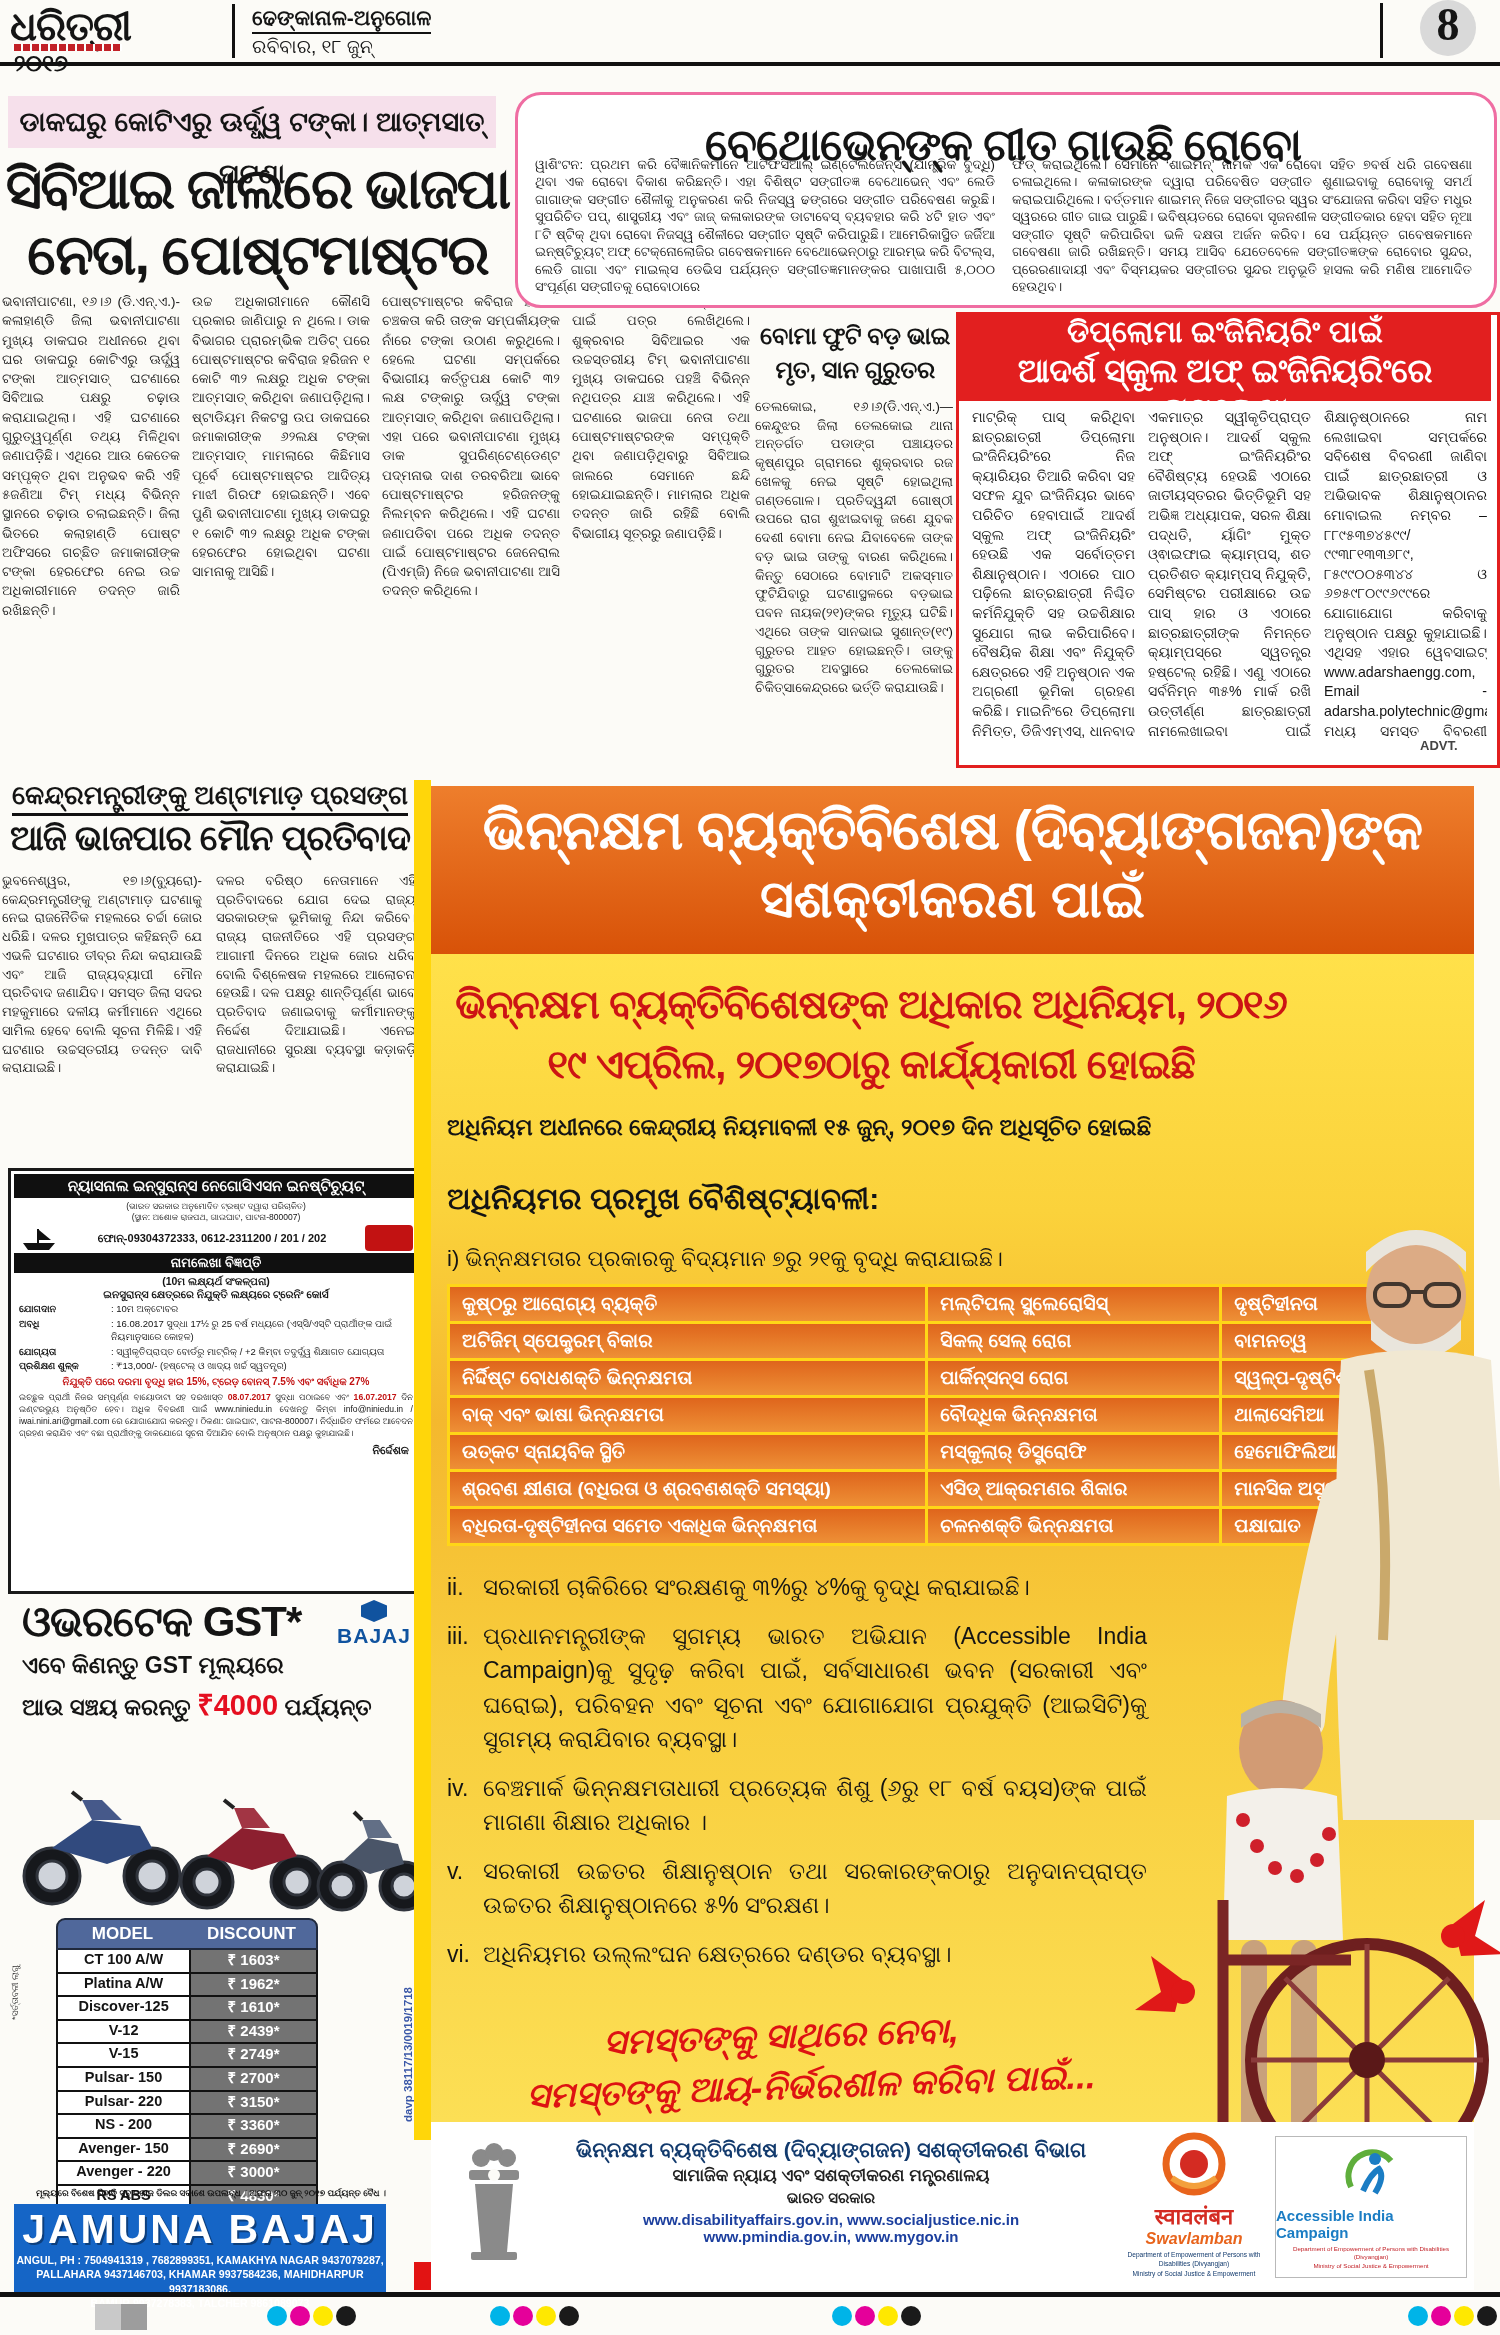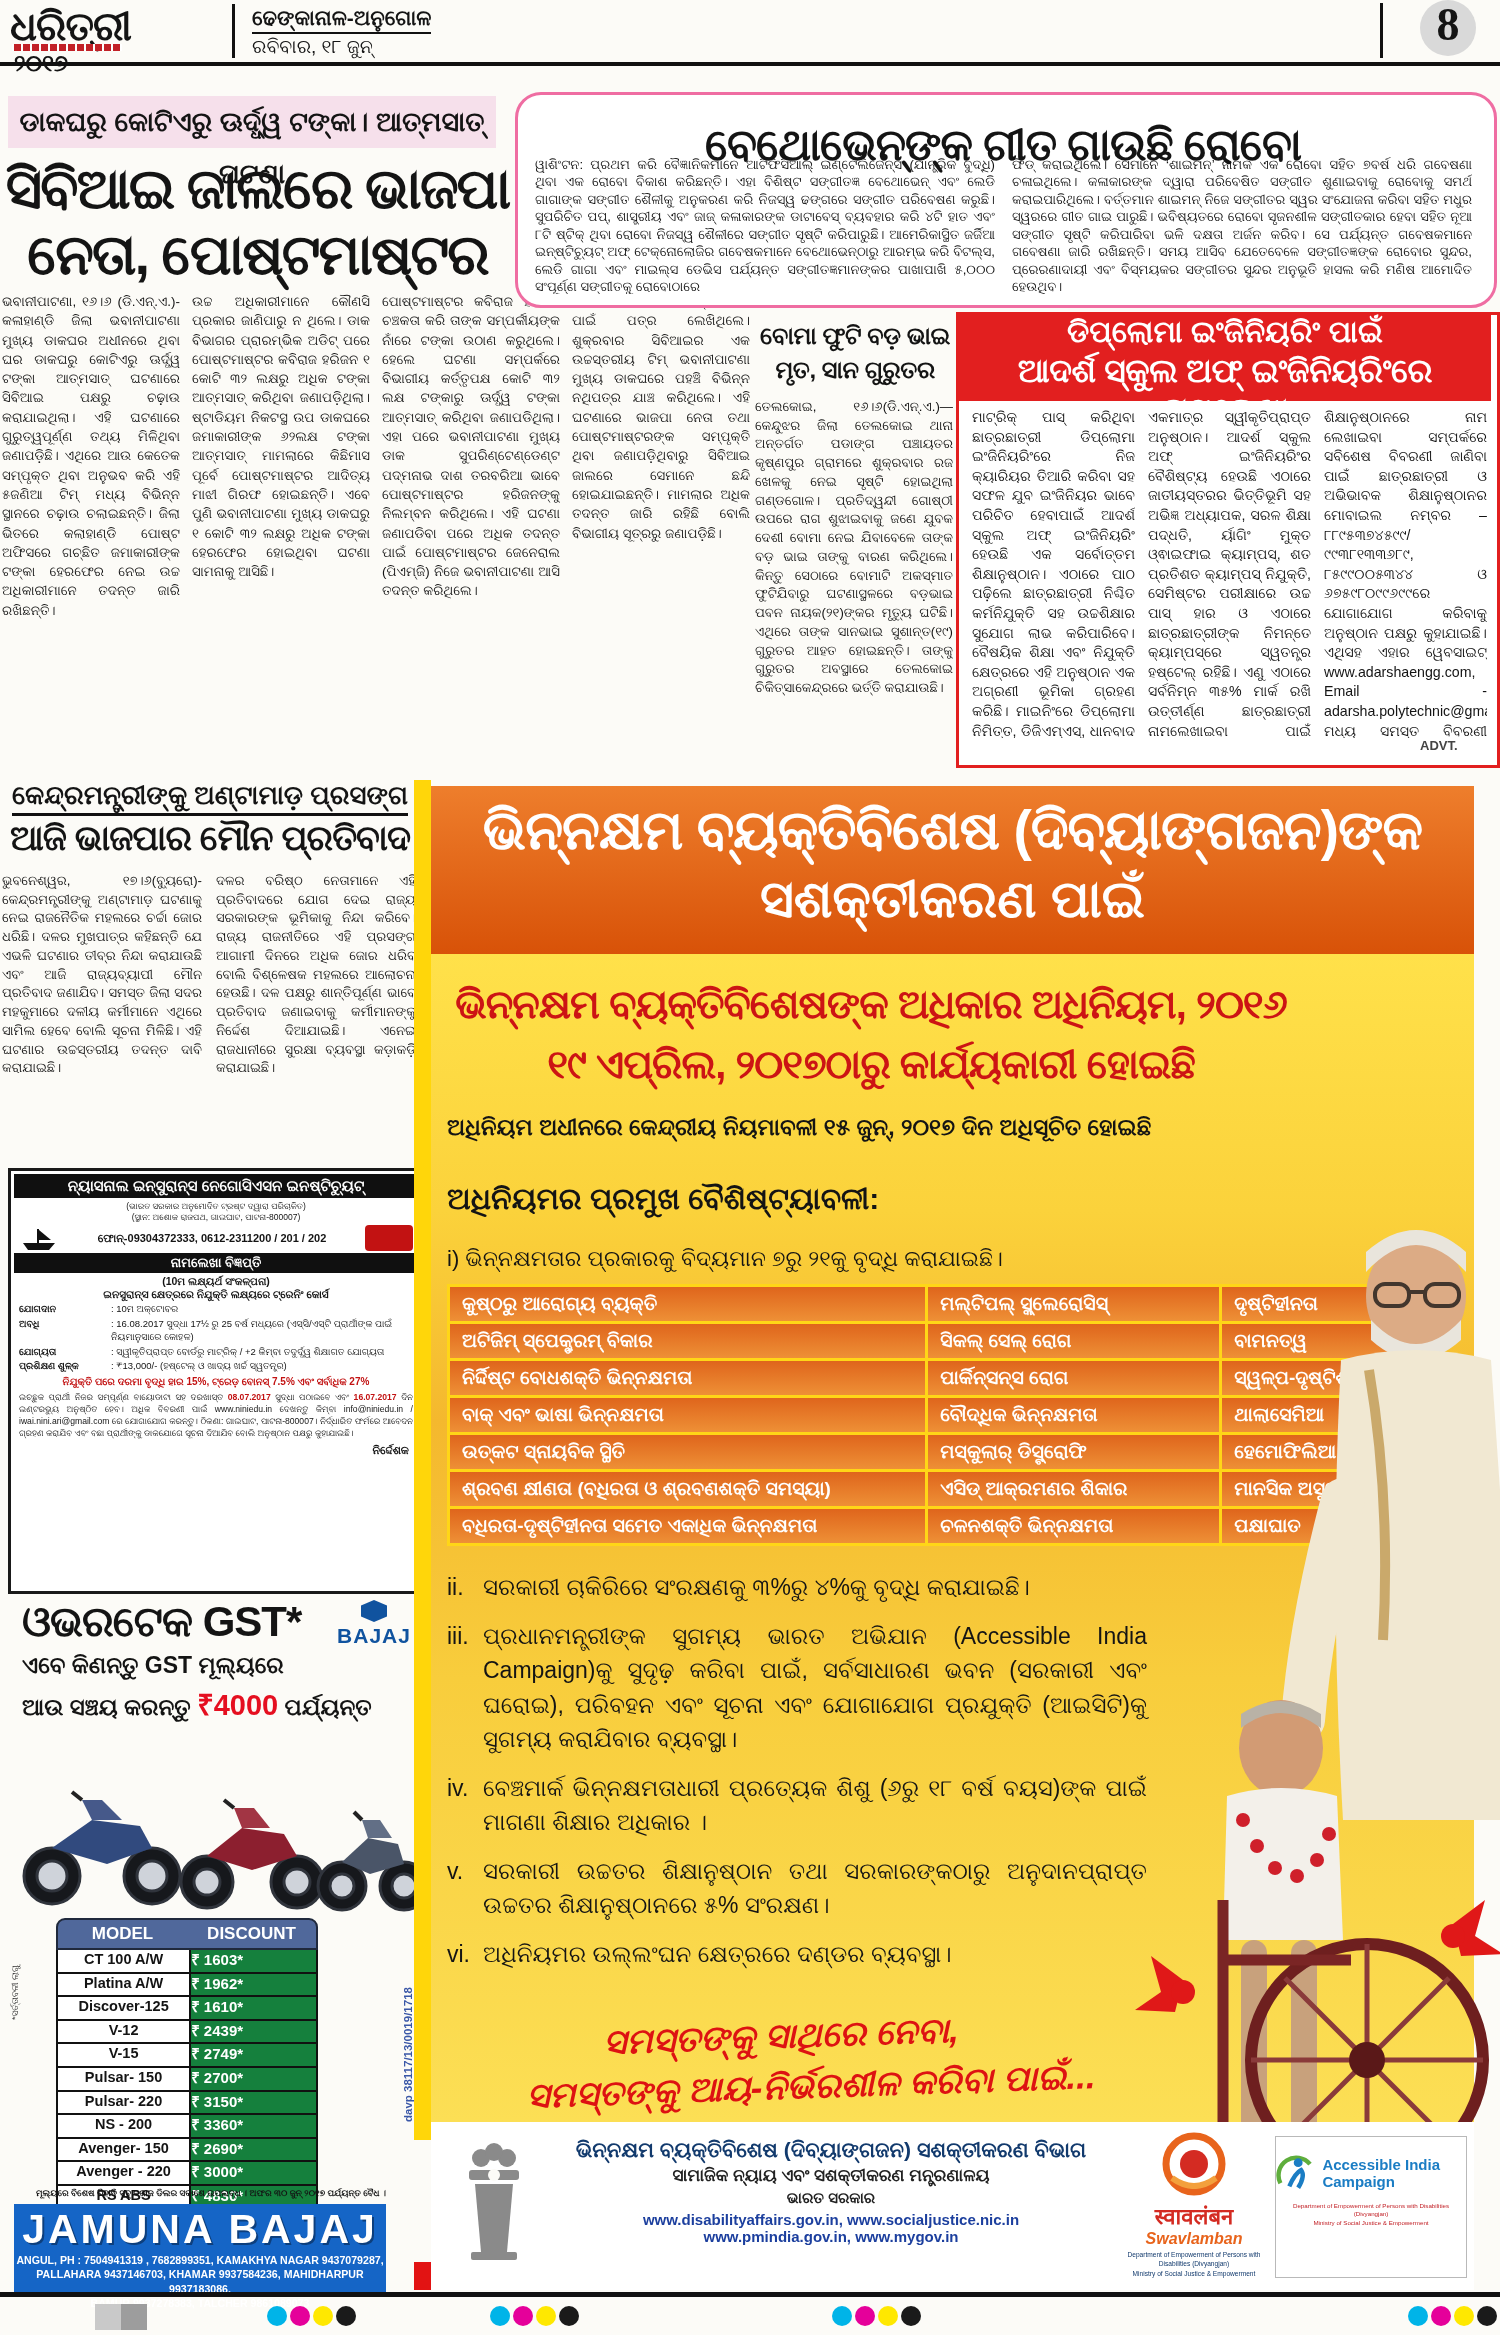--- a/index.html
+++ b/index.html
@@ -69,21 +69,21 @@
   .baj-hex{width:26px;height:22px;margin:0 auto 2px auto;background:#10539f;
            clip-path:polygon(50% 0,100% 25%,100% 75%,50% 100%,0 75%,0 25%);}
   .baj-l1{left:22px;top:1652px;width:400px;font-size:23px;font-weight:bold;}
   .baj-l2{left:22px;top:1684px;width:400px;font-size:23px;font-weight:bold;}
   .baj-amt{color:#e50f20;font-size:29px;}
   .baj-table{left:56px;top:1918px;width:262px;}
   .bt-head{display:flex;background:#50689b;border:2px solid #20293c;border-radius:9px 9px 0 0;color:#fff;font-weight:bold;font-size:17px;height:28px;line-height:28px;text-align:center;}
   .bt-head div{flex:1;}
   .bt-row{display:flex;height:21.6px;border:2px solid #111;border-top:none;}
   .bt-m{flex:1.05;background:#fff;font-weight:bold;font-size:14.5px;text-align:center;line-height:19px;border-right:2px solid #111;}
-  .bt-d{flex:1;background:#15803d;color:#fff;font-weight:bold;font-size:15px;line-height:19px;}
+  .bt-d{flex:1;background:#737373;color:#fff;font-weight:bold;font-size:15px;text-align:center;line-height:19px;}
   .baj-note{left:16px;top:2188px;width:390px;font-size:8.8px;font-weight:bold;text-align:center;}
   .jam-block{left:14px;top:2204px;width:372px;height:88px;background:#1565c6;color:#fff;text-align:center;}
   .jam-name{font-size:41px;font-weight:bold;letter-spacing:3px;margin-top:2px;text-shadow:2px 2px 0 #0d3f7d;}
   .jam-line{font-size:10.6px;font-weight:bold;line-height:1.35;}
   .vert-note{left:10px;top:2020px;font-size:9px;color:#333;transform:rotate(-90deg);transform-origin:left top;}
 
   
   .bigad{left:414px;top:780px;width:1078px;height:1512px;}
   .strip-y{position:absolute;left:0;top:0;width:17px;height:1360px;background:#ffd60a;}
   .strip-r{position:absolute;left:0;top:1482px;width:17px;height:28px;background:#e21313;}
@@ -443,21 +443,21 @@
           <circle cx="32" cy="32" r="28" fill="none" stroke="#e8641c" stroke-width="7"></circle>
           <circle cx="32" cy="32" r="14" fill="#d42b22"></circle>
           <path d="M10 46 Q32 62 54 46" stroke="#f3a03c" stroke-width="6" fill="none"></path>
         </svg>
         <div class="swav-hi">स्वावलंबन</div>
         <div class="swav-en">Swavlamban</div>
         <div class="swav-sub">Department of Empowerment of Persons with Disabilities (Divyangjan)</div>
         <div class="swav-sub" style="margin-top:1px;">Ministry of Social Justice &amp; Empowerment</div>
       </div>
       <div class="aic-card ctr">
-        <div style="display:flex;align-items:center;justify-content:center;margin-top:10px;gap:8px;">
+        <div style="display:flex;align-items:center;justify-content:center;margin-top:10px;gap:8px;flex-direction:column;">
           <svg width="52" height="52" viewBox="0 0 52 52">
             <path d="M6 40 A24 24 0 0 1 46 14" stroke="#5fae3c" stroke-width="6" fill="none"></path>
             <circle cx="30" cy="12" r="6" fill="#1b7dc4"></circle>
             <path d="M18 44 Q26 26 34 22 Q40 30 30 46" stroke="#1b7dc4" stroke-width="6" fill="none"></path>
           </svg>
           <div class="aic-name" style="text-align:left;">Accessible India Campaign</div>
         </div>
         <div class="aic-sub">Department of Empowerment of Persons with Disabilities (Divyangjan)</div>
         <div class="aic-sub" style="margin-top:1px;">Ministry of Social Justice &amp; Empowerment</div>
       </div>

